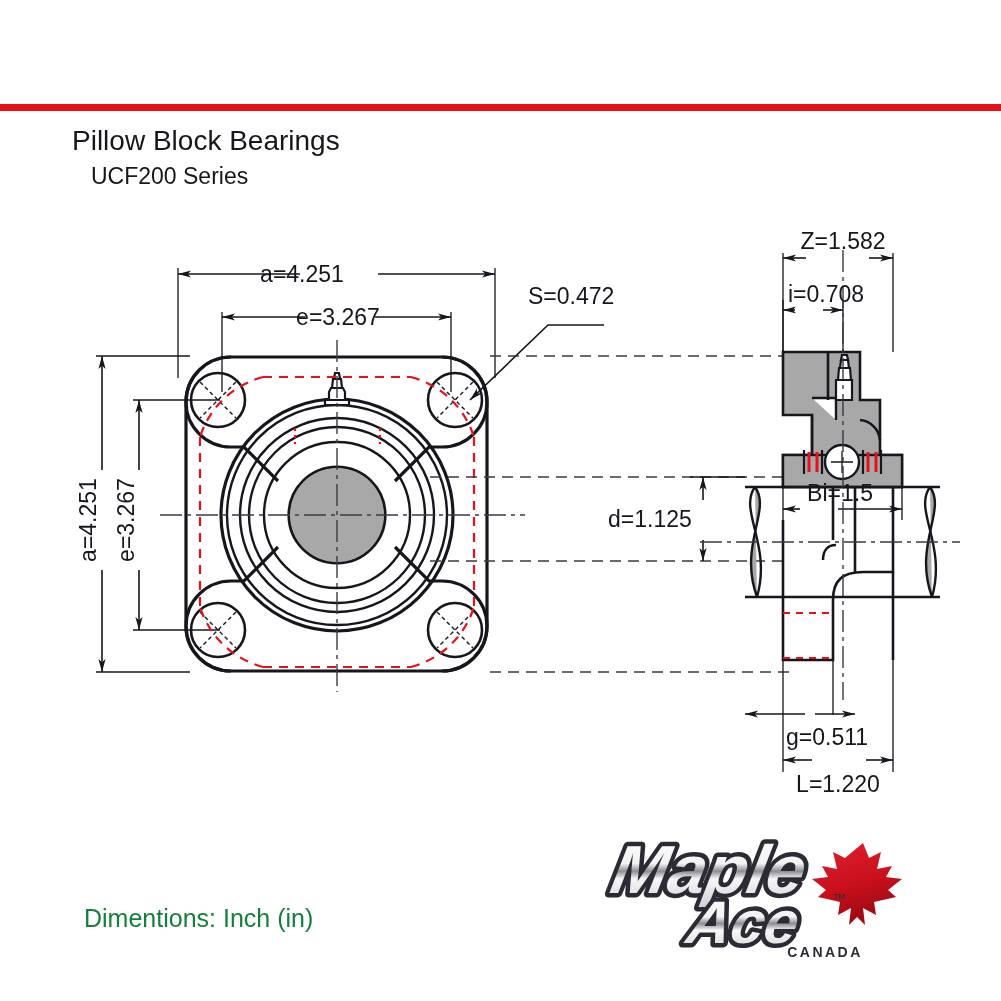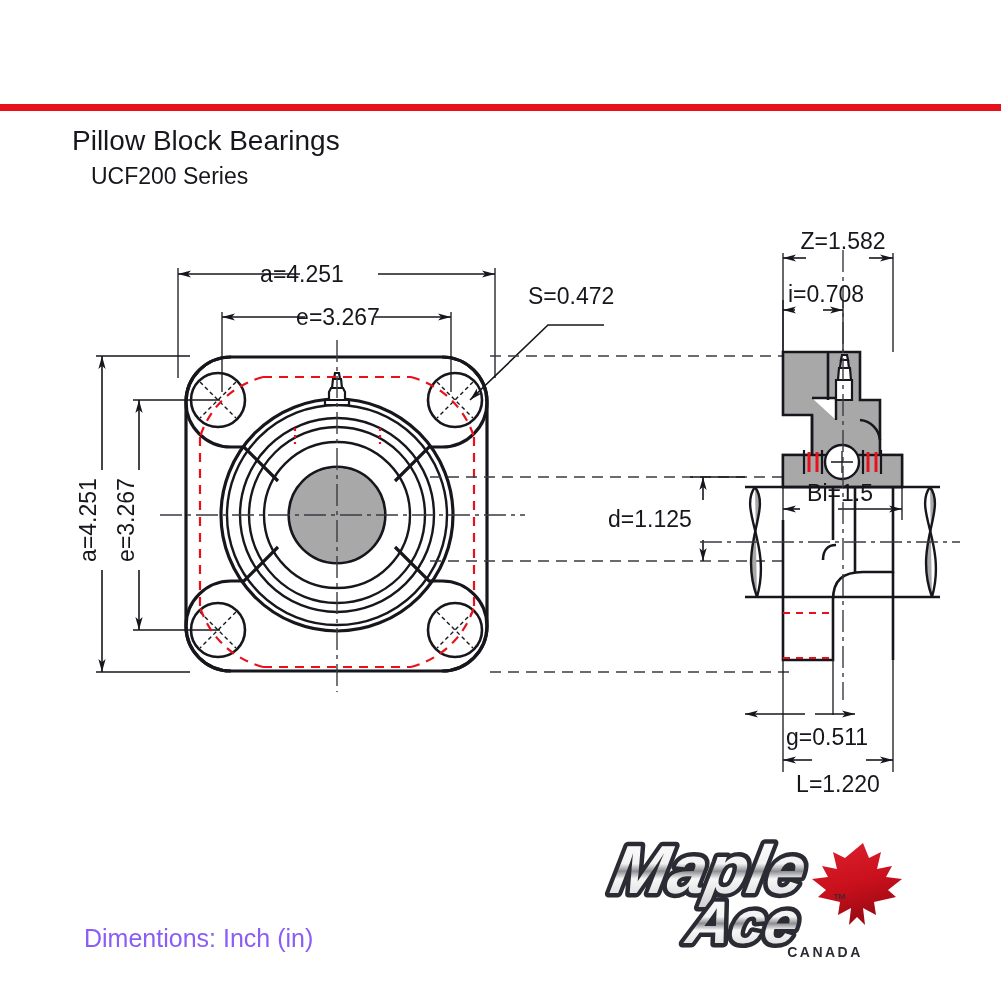--- a/index.html
+++ b/index.html
@@ -51,23 +51,22 @@
     top: 165px;
     font-size: 23px;
     color: #16161c;
     line-height: 1;
   }
   .units {
     position: absolute;
     left: 84px;
     top: 906px;
     font-size: 25px;
-    color: #8b5cf6;
+    color: #15803d;
     line-height: 1;
-    margin-top: 20px;
   }
   
   #drawing {
     position: absolute;
     left: 0;
     top: 0;
   }
   
   #logo {
     position: absolute;

